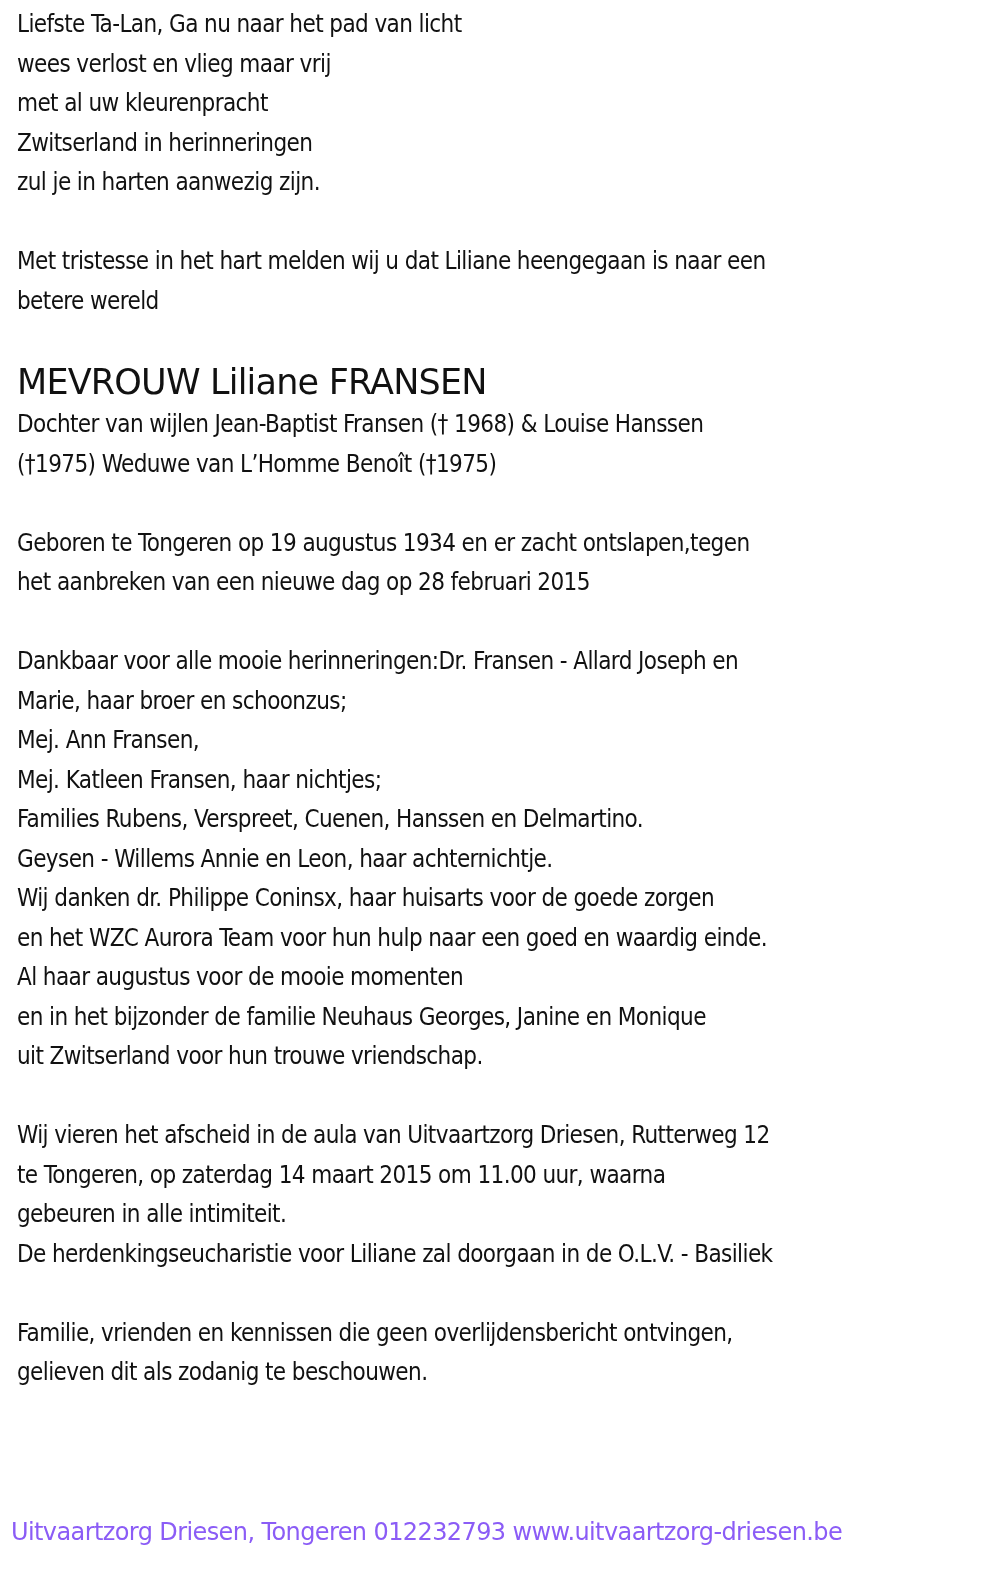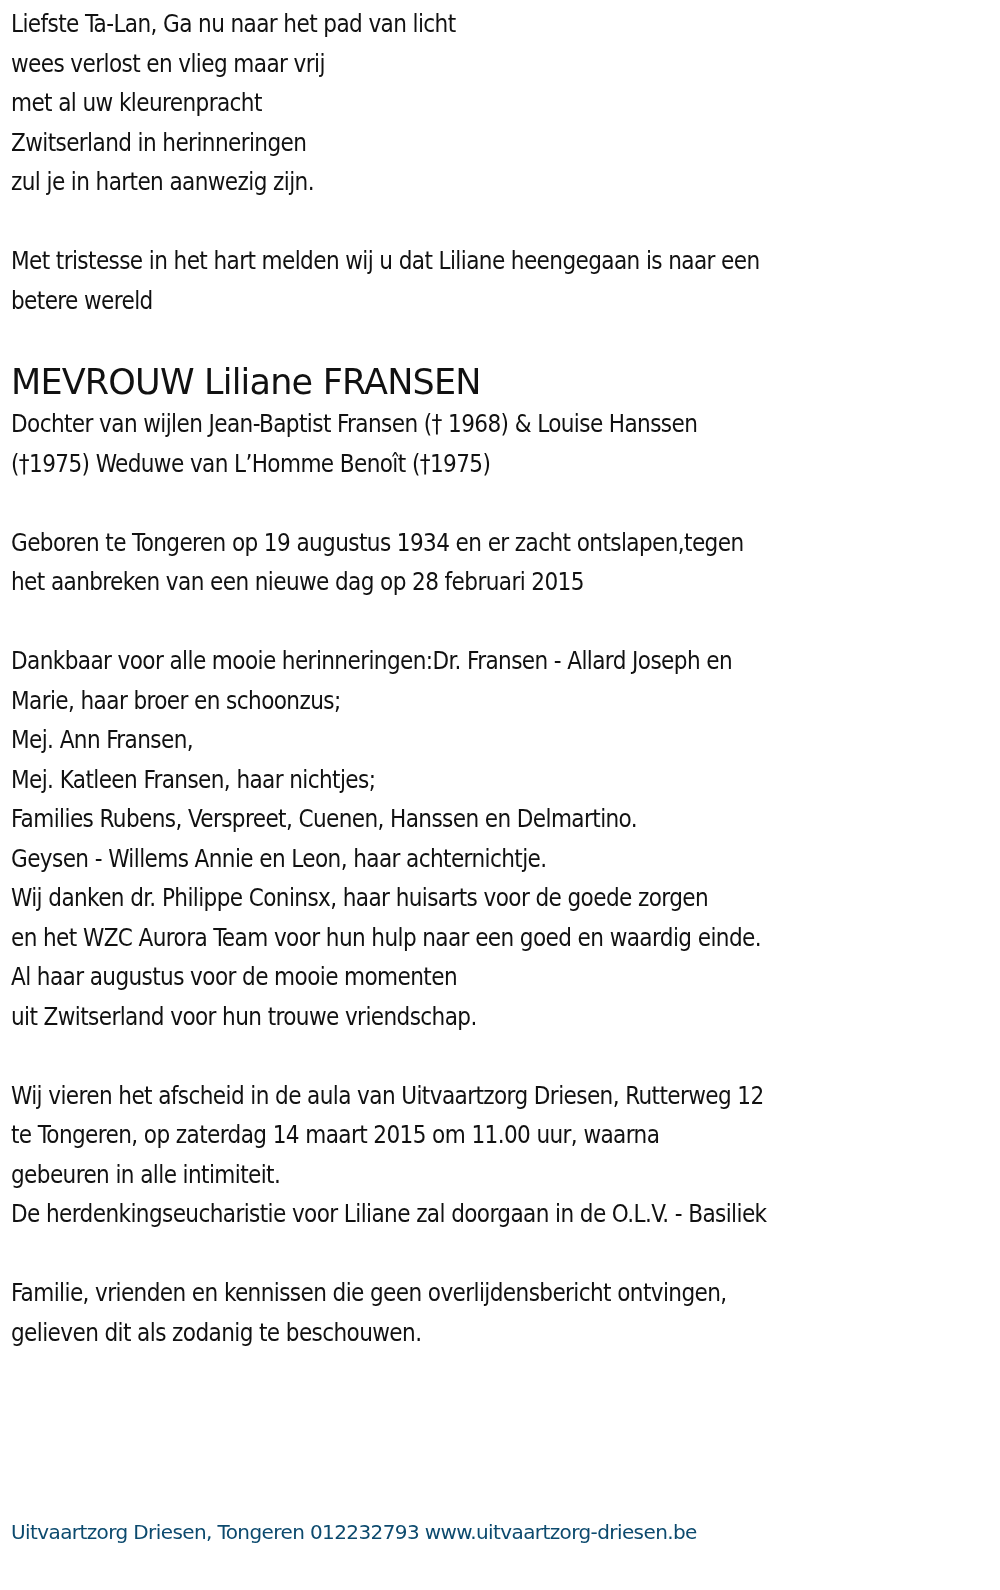--- a/index.html
+++ b/index.html
@@ -10,21 +10,21 @@
   body {
     width: 1000px;
     height: 1590px;
     overflow: hidden;
     position: relative;
     font-family: "DejaVu Sans", sans-serif;
     color: #111111;
   }
   .page {
     position: absolute;
-    left: 11px;
+    left: 17px;
     top: 5px;
     width: 980px;
   }
   .line {
     font-size: 24px;
     line-height: 39.5px;
     white-space: nowrap;
     letter-spacing: -0.6px;
     font-stretch: condensed;
   }
@@ -38,23 +38,23 @@
     line-height: 50px;
     letter-spacing: -0.8px;
     margin-top: 4px;
     margin-bottom: -2px;
     white-space: nowrap;
   }
   .footer {
     position: absolute;
     left: 11px;
     top: 1512px;
-    font-size: 20px;
+    font-size: 24px;
     line-height: 40px;
-    color: #0c4a6e;
+    color: #8b5cf6;
     white-space: nowrap;
     letter-spacing: -0.6px;
   }
 </style>
 </head>
 <body>
 
 <div class="page">
 
   <section>
@@ -92,20 +92,21 @@
   <section>
     <div class="line">Dankbaar voor alle mooie herinneringen:Dr. Fransen - Allard Joseph en</div>
     <div class="line">Marie, haar broer en schoonzus;</div>
     <div class="line">Mej. Ann Fransen,</div>
     <div class="line">Mej. Katleen Fransen, haar nichtjes;</div>
     <div class="line">Families Rubens, Verspreet, Cuenen, Hanssen en Delmartino.</div>
     <div class="line">Geysen - Willems Annie en Leon, haar achternichtje.</div>
     <div class="line">Wij danken dr. Philippe Coninsx, haar huisarts voor de goede zorgen</div>
     <div class="line">en het WZC Aurora Team voor hun hulp naar een goed en waardig einde.</div>
     <div class="line">Al haar augustus voor de mooie momenten</div>
+    <div class="line">en in het bijzonder de familie Neuhaus Georges, Janine en Monique</div>
     <div class="line">uit Zwitserland voor hun trouwe vriendschap.</div>
   </section>
 
   <div class="gap"></div>
 
   <section>
     <div class="line">Wij vieren het afscheid in de aula van Uitvaartzorg Driesen, Rutterweg 12</div>
     <div class="line">te Tongeren, op zaterdag 14 maart 2015 om 11.00 uur, waarna</div>
     <div class="line">gebeuren in alle intimiteit.</div>
     <div class="line">De herdenkingseucharistie voor Liliane zal doorgaan in de O.L.V. - Basiliek</div>

